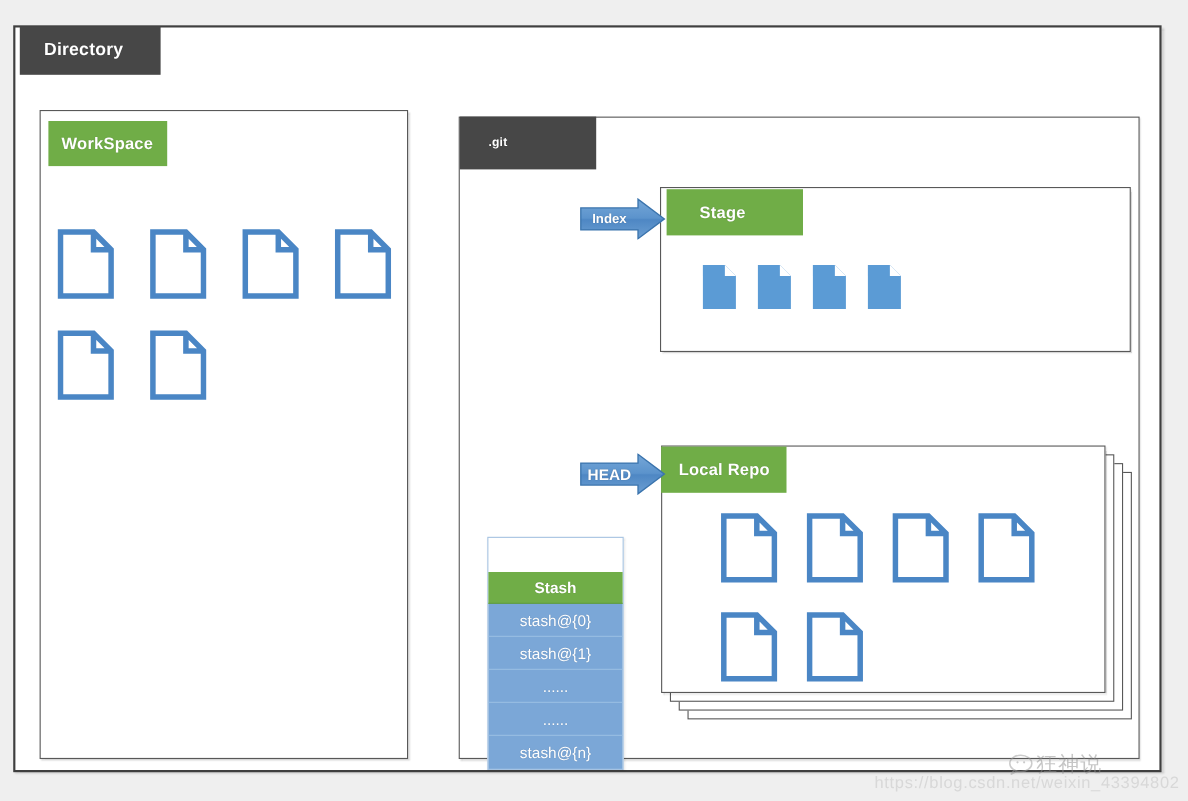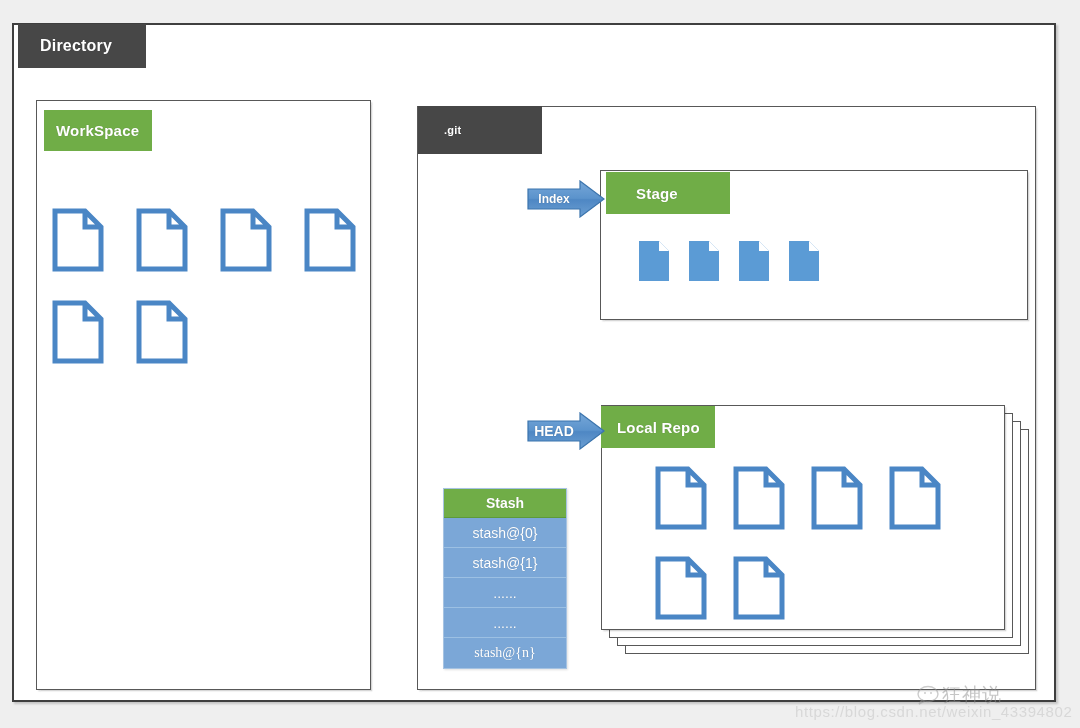--- a/index.html
+++ b/index.html
@@ -213,26 +213,27 @@
     color: #ffffff;
     font-size: 14px;
     box-sizing: border-box;
     text-shadow: 0 0 1px rgba(0,0,0,.22);
   }
   .stash-head {
     background: #70AD47;
     font-weight: bold;
     height: 29px;
     border-bottom: 1px solid #5d9a3a;
+    margin-top: 31px;
   }
   .stash-item {
     background: #7BA7D7;
     border-bottom: 1px solid #9cc0e3;
   }
-  .stash-item:last-child { border-bottom: none; font-family: Liberation Serif, serif; }
+  .stash-item:last-child { border-bottom: none; }
 
   
   .wm-logo {
     position: absolute;
     left: 916px;
     top: 682px;
     display: flex;
     align-items: center;
     gap: 0;
     opacity: .5;

